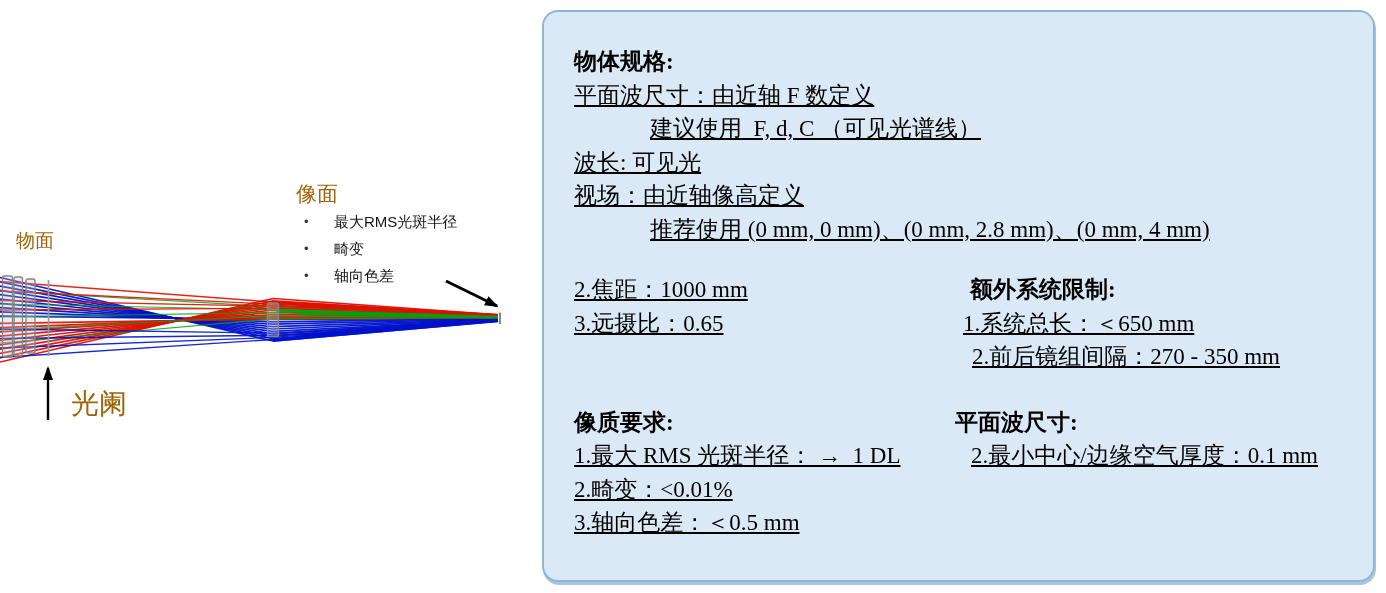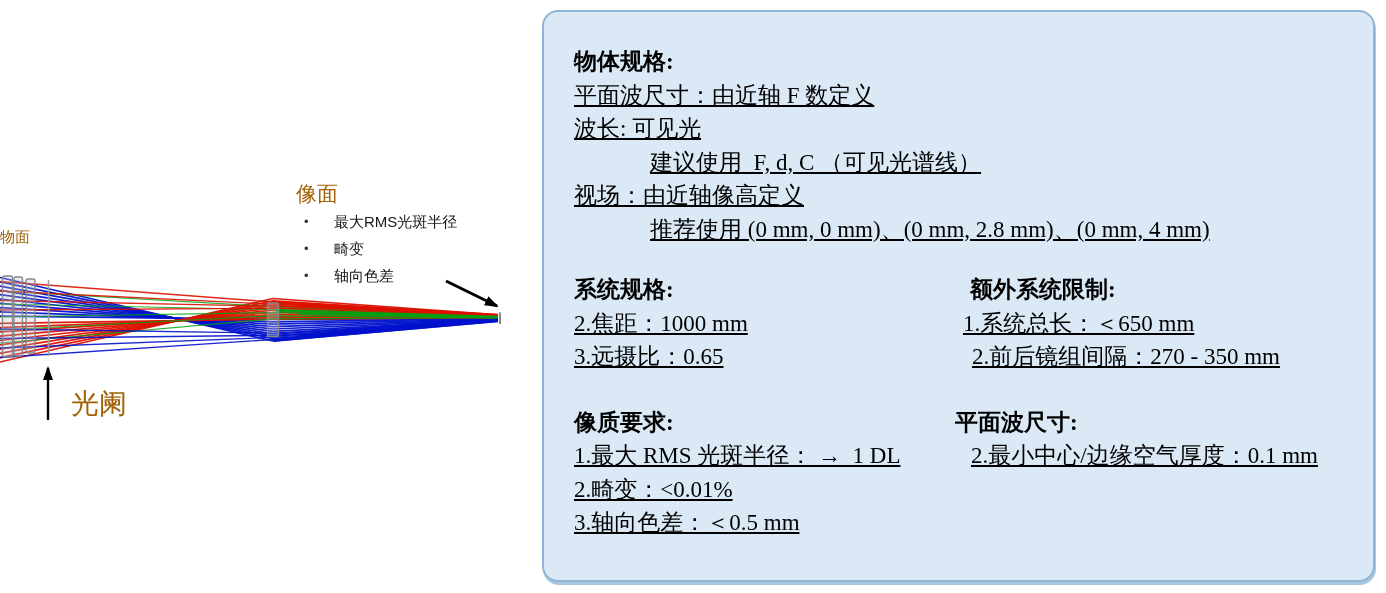--- a/index.html
+++ b/index.html
@@ -2,21 +2,21 @@
 <html><head>
 <meta charset="utf-8">
 <style>
   html,body{margin:0;padding:0;background:#ffffff;}
   .stage{position:relative;width:1386px;height:593px;background:#ffffff;overflow:hidden;
          font-family:"Liberation Sans","DejaVu Sans",sans-serif;color:#000;}
   
   .diagram{position:absolute;left:0;top:0;width:540px;height:593px;}
   #diagram-svg{position:absolute;left:0;top:0;width:540px;height:593px;}
   .dlabel{position:absolute;color:#a16207;white-space:nowrap;}
-  .lbl-object{left:0;top:228px;font-size:15px;}
+  .lbl-object{left:16px;top:228px;font-size:19px;}
   .lbl-image{left:296px;top:180px;font-size:21px;}
   .lbl-stop{left:71px;top:385px;font-size:28px;text-align:center;}
   .bullets{position:absolute;left:304px;top:208px;margin:0;padding:0;list-style:none;}
   .bullets li{display:flex;line-height:27px;font-size:15px;color:#161616;}
   .bullets .dot{width:30px;font-size:13px;color:#333;}
   
   .panel{position:absolute;left:542px;top:10px;width:833px;height:572px;box-sizing:border-box;
          background:#dbe9f6;border:2px solid #8fb5d6;border-radius:16px;
          box-shadow:1px 3px 0 0 #a9c6e0;
          padding:33px 16px 20px 30px;
@@ -110,29 +110,28 @@
     </ul>
 
     <div class="dlabel lbl-stop">光阑</div>
   </div>
 
   <div class="panel">
 
     <div class="sec">
       <div class="sec-h">物体规格:</div>
       <div class="ln">平面波尺寸：由近轴 F 数定义</div>
+      <div class="ln ind">建议使用  F, d, C （可见光谱线）</div>
       <div class="ln">波长: 可见光</div>
-      <div class="ln ind">建议使用  F, d, C （可见光谱线）</div>
       <div class="ln">视场：由近轴像高定义</div>
       <div class="ln ind">推荐使用 (0 mm, 0 mm)、(0 mm, 2.8 mm)、(0 mm, 4 mm)</div>
     </div>
 
     <div class="cols">
       <div class="col-l">
-        <div class="sec-h">系统规格:</div>
         <div class="ln">2.焦距：1000 mm</div>
         <div class="ln">3.远摄比：0.65</div>
       </div>
       <div class="col-r">
         <div class="sec-h" style="padding-left:18px">额外系统限制:</div>
         <div class="ln" style="padding-left:11px">1.系统总长：＜650 mm</div>
         <div class="ln" style="padding-left:20px">2.前后镜组间隔：270 - 350 mm</div>
       </div>
     </div>
 

